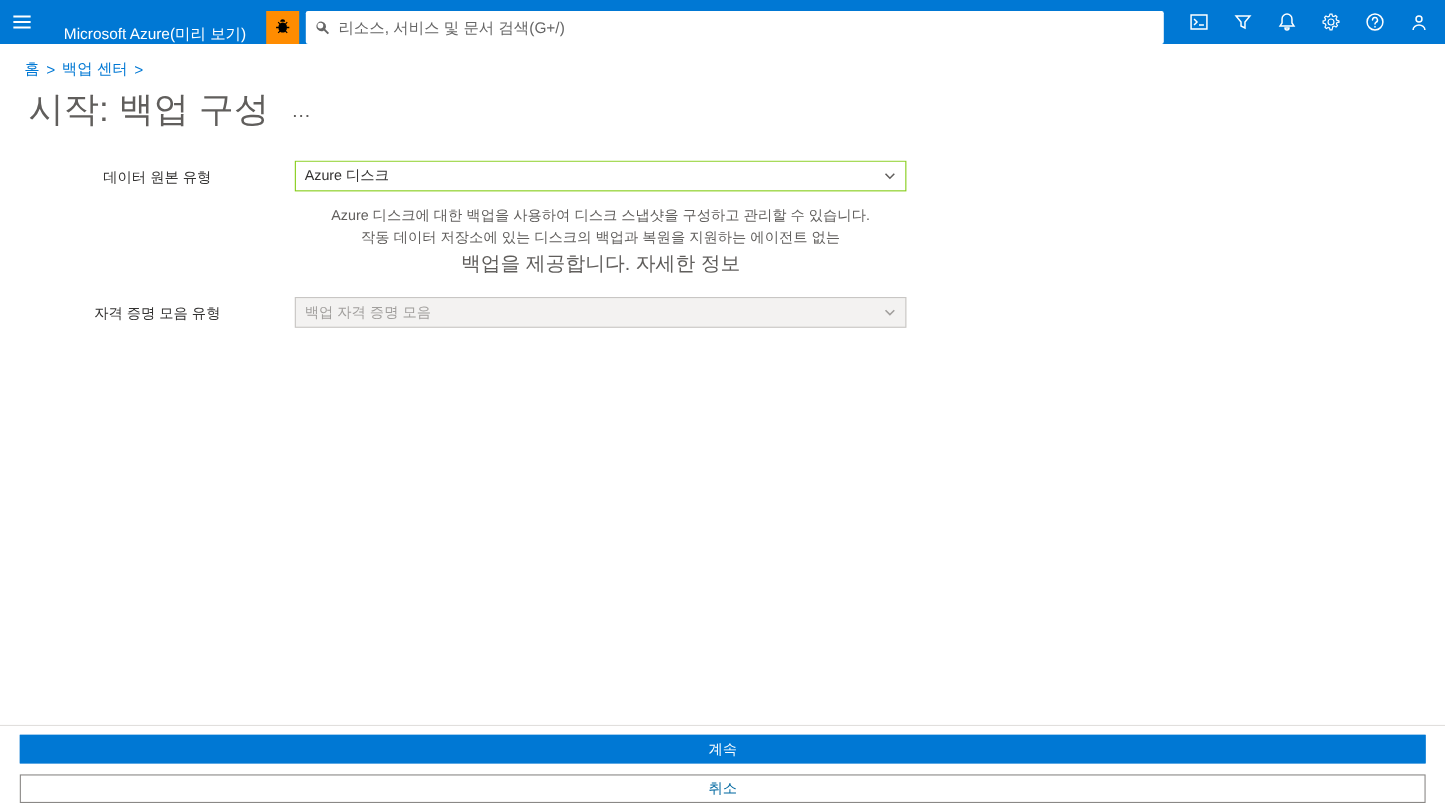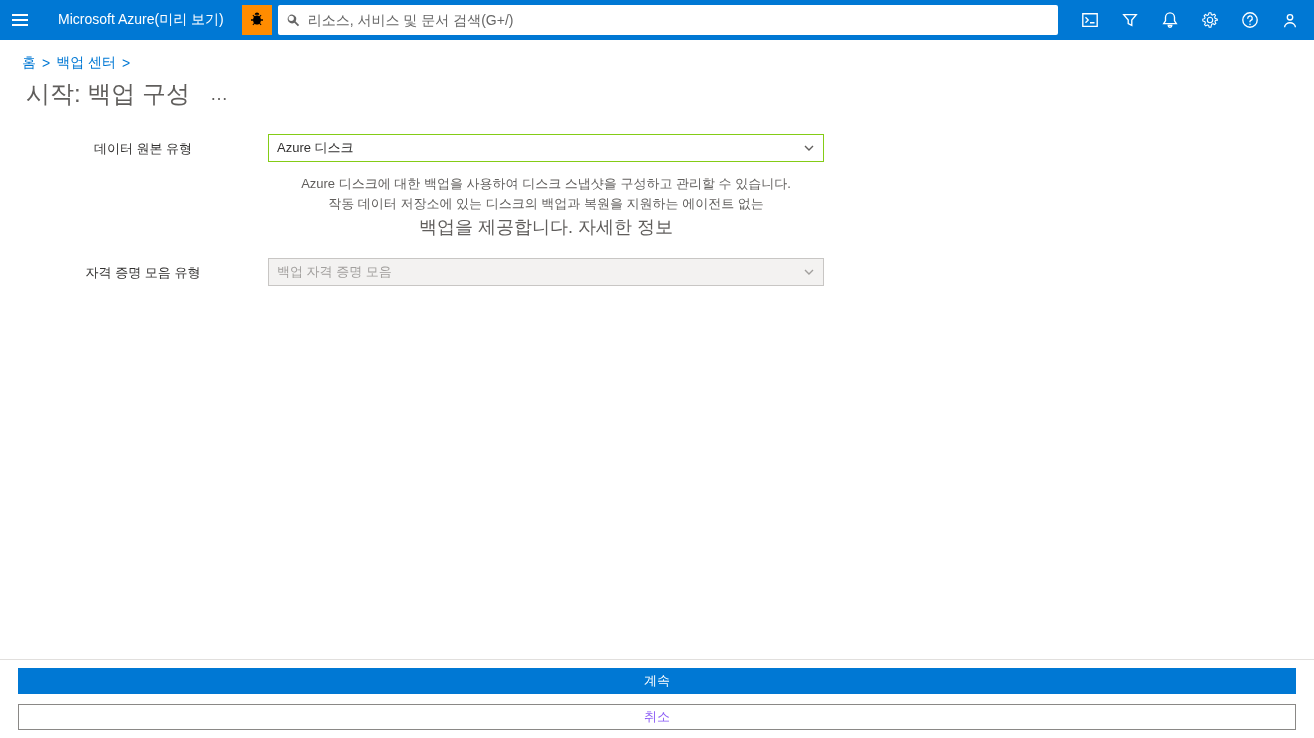--- a/index.html
+++ b/index.html
@@ -13,21 +13,21 @@
     overflow: hidden;
     display: flex;
     flex-direction: column;
   }
 
   
   .top-bar {
     background: #0078d4;
     height: 40px;
     display: flex;
-    align-items: center;
+    align-items: flex-end;
     color: #ffffff;
     flex-shrink: 0;
   }
   .hamburger {
     width: 40px;
     height: 40px;
     display: flex;
     align-items: center;
     justify-content: center;
     cursor: pointer;
@@ -98,21 +98,21 @@
   .breadcrumb .sep { color: #0078d4; font-size: 14px; }
 
   
   .title-row {
     display: flex;
     align-items: center;
     padding: 2px 22px 24px 26px;
     gap: 16px;
   }
   .title {
-    font-size: 24px;
+    font-size: 32px;
     font-weight: 400;
     color: #605e5c;
   }
   .more-btn {
     color: #605e5c;
     font-size: 18px;
     cursor: pointer;
     padding: 4px;
   }
 
@@ -190,21 +190,21 @@
     cursor: pointer;
     padding: 0 14px;
   }
   .btn-primary {
     background: #0078d4;
     color: #ffffff;
     border: 1px solid #0078d4;
   }
   .btn-default {
     background: #ffffff;
-    color: #8b5cf6;
+    color: #0369a1;
     border: 1px solid #8a8886;
   }
 </style>
 </head>
 <body>
 
 <div class="top-bar">
   <div class="hamburger">
     <svg viewBox="0 0 16 16">
         <path d="M0 2h16v2H0V2zm0 5h16v2H0V7zm0 5h16v2H0v-2z"></path>

